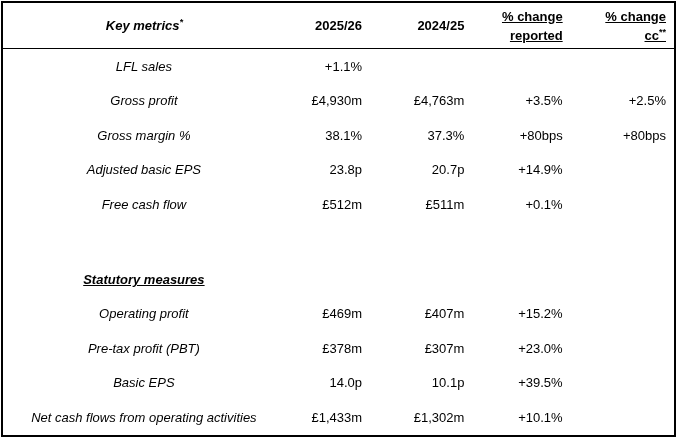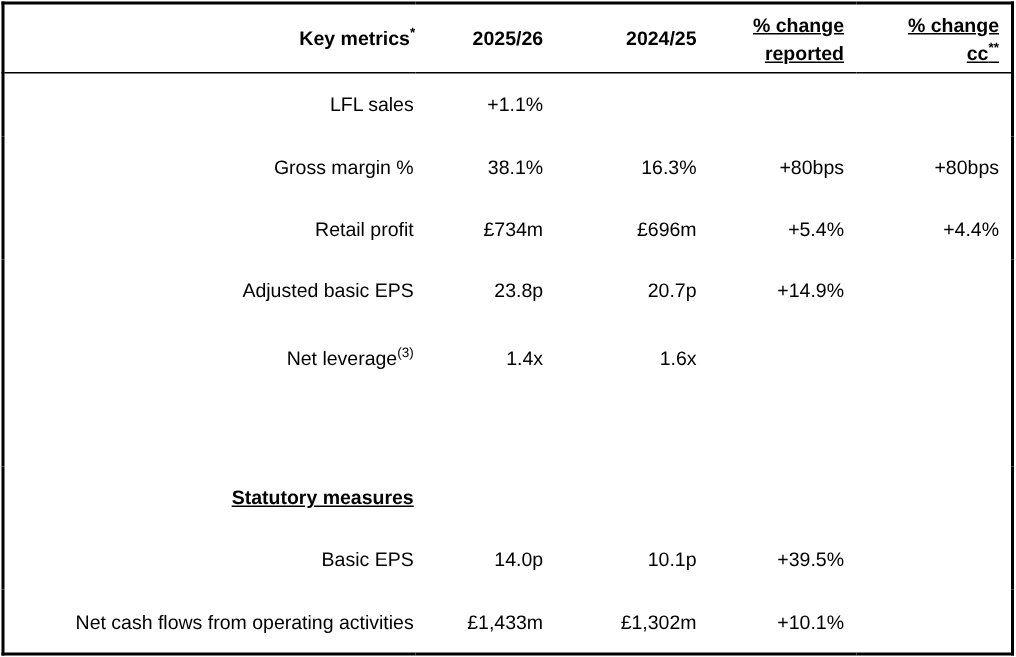--- a/index.html
+++ b/index.html
@@ -32,22 +32,23 @@
   col.c5 { width: 104px; }
 
   thead th {
     font-weight: bold;
     border-bottom: 1px solid #000000;
     height: 45px;
     vertical-align: middle;
     padding: 0;
   }
   th.c-label, td.c-label {
-    text-align: right;
+    text-align: center;
     padding-left: 9px;
+    font-style: italic;
   }
   th.c-num, td.c-num {
     text-align: right;
     padding-right: 8px;
   }
   .hdr-line { line-height: 19px; text-decoration: underline; }
 
   tbody td {
     vertical-align: middle;
     padding-top: 0;
@@ -97,59 +98,73 @@
     </thead>
     <tbody id="tbody">
         <tr class="normal">
           <td class="c-label"><span>LFL sales</span></td>
           <td class="c-num">+1.1%</td>
           <td class="c-num"></td>
           <td class="c-num"></td>
           <td class="c-num"></td>
         </tr>
         <tr class="normal">
+          <td class="c-label"><span>Gross profit</span></td>
+          <td class="c-num">£4,930m</td>
+          <td class="c-num">£4,763m</td>
+          <td class="c-num">+3.5%</td>
+          <td class="c-num">+2.5%</td>
+        </tr>
+        <tr class="normal">
           <td class="c-label"><span>Gross margin %</span></td>
           <td class="c-num">38.1%</td>
-          <td class="c-num">16.3%</td>
+          <td class="c-num">37.3%</td>
           <td class="c-num">+80bps</td>
           <td class="c-num">+80bps</td>
-        </tr>
-        <tr class="normal">
-          <td class="c-label"><span>Retail profit</span></td>
-          <td class="c-num">£734m</td>
-          <td class="c-num">£696m</td>
-          <td class="c-num">+5.4%</td>
-          <td class="c-num">+4.4%</td>
         </tr>
         <tr class="normal">
           <td class="c-label"><span>Adjusted basic EPS</span></td>
           <td class="c-num">23.8p</td>
           <td class="c-num">20.7p</td>
           <td class="c-num">+14.9%</td>
           <td class="c-num"></td>
         </tr>
-        <tr class="leverage">
-          <td class="c-label"><span>Net leverage</span><sup>(3)</sup></td>
-          <td class="c-num">1.4x</td>
-          <td class="c-num">1.6x</td>
-          <td class="c-num"></td>
+        <tr class="normal">
+          <td class="c-label"><span>Free cash flow</span></td>
+          <td class="c-num">£512m</td>
+          <td class="c-num">£511m</td>
+          <td class="c-num">+0.1%</td>
           <td class="c-num"></td>
         </tr>
         <tr class="blank">
           <td class="c-label"><span></span></td>
           <td class="c-num"></td>
           <td class="c-num"></td>
           <td class="c-num"></td>
           <td class="c-num"></td>
         </tr>
         <tr class="section">
           <td class="c-label"><span class="section-text">Statutory measures</span></td>
           <td class="c-num"></td>
           <td class="c-num"></td>
           <td class="c-num"></td>
+          <td class="c-num"></td>
+        </tr>
+        <tr class="normal">
+          <td class="c-label"><span>Operating profit</span></td>
+          <td class="c-num">£469m</td>
+          <td class="c-num">£407m</td>
+          <td class="c-num">+15.2%</td>
+          <td class="c-num"></td>
+        </tr>
+        <tr class="normal">
+          <td class="c-label"><span>Pre-tax profit (PBT)</span></td>
+          <td class="c-num">£378m</td>
+          <td class="c-num">£307m</td>
+          <td class="c-num">+23.0%</td>
           <td class="c-num"></td>
         </tr>
         <tr class="normal">
           <td class="c-label"><span>Basic EPS</span></td>
           <td class="c-num">14.0p</td>
           <td class="c-num">10.1p</td>
           <td class="c-num">+39.5%</td>
           <td class="c-num"></td>
         </tr>
         <tr class="normal">

